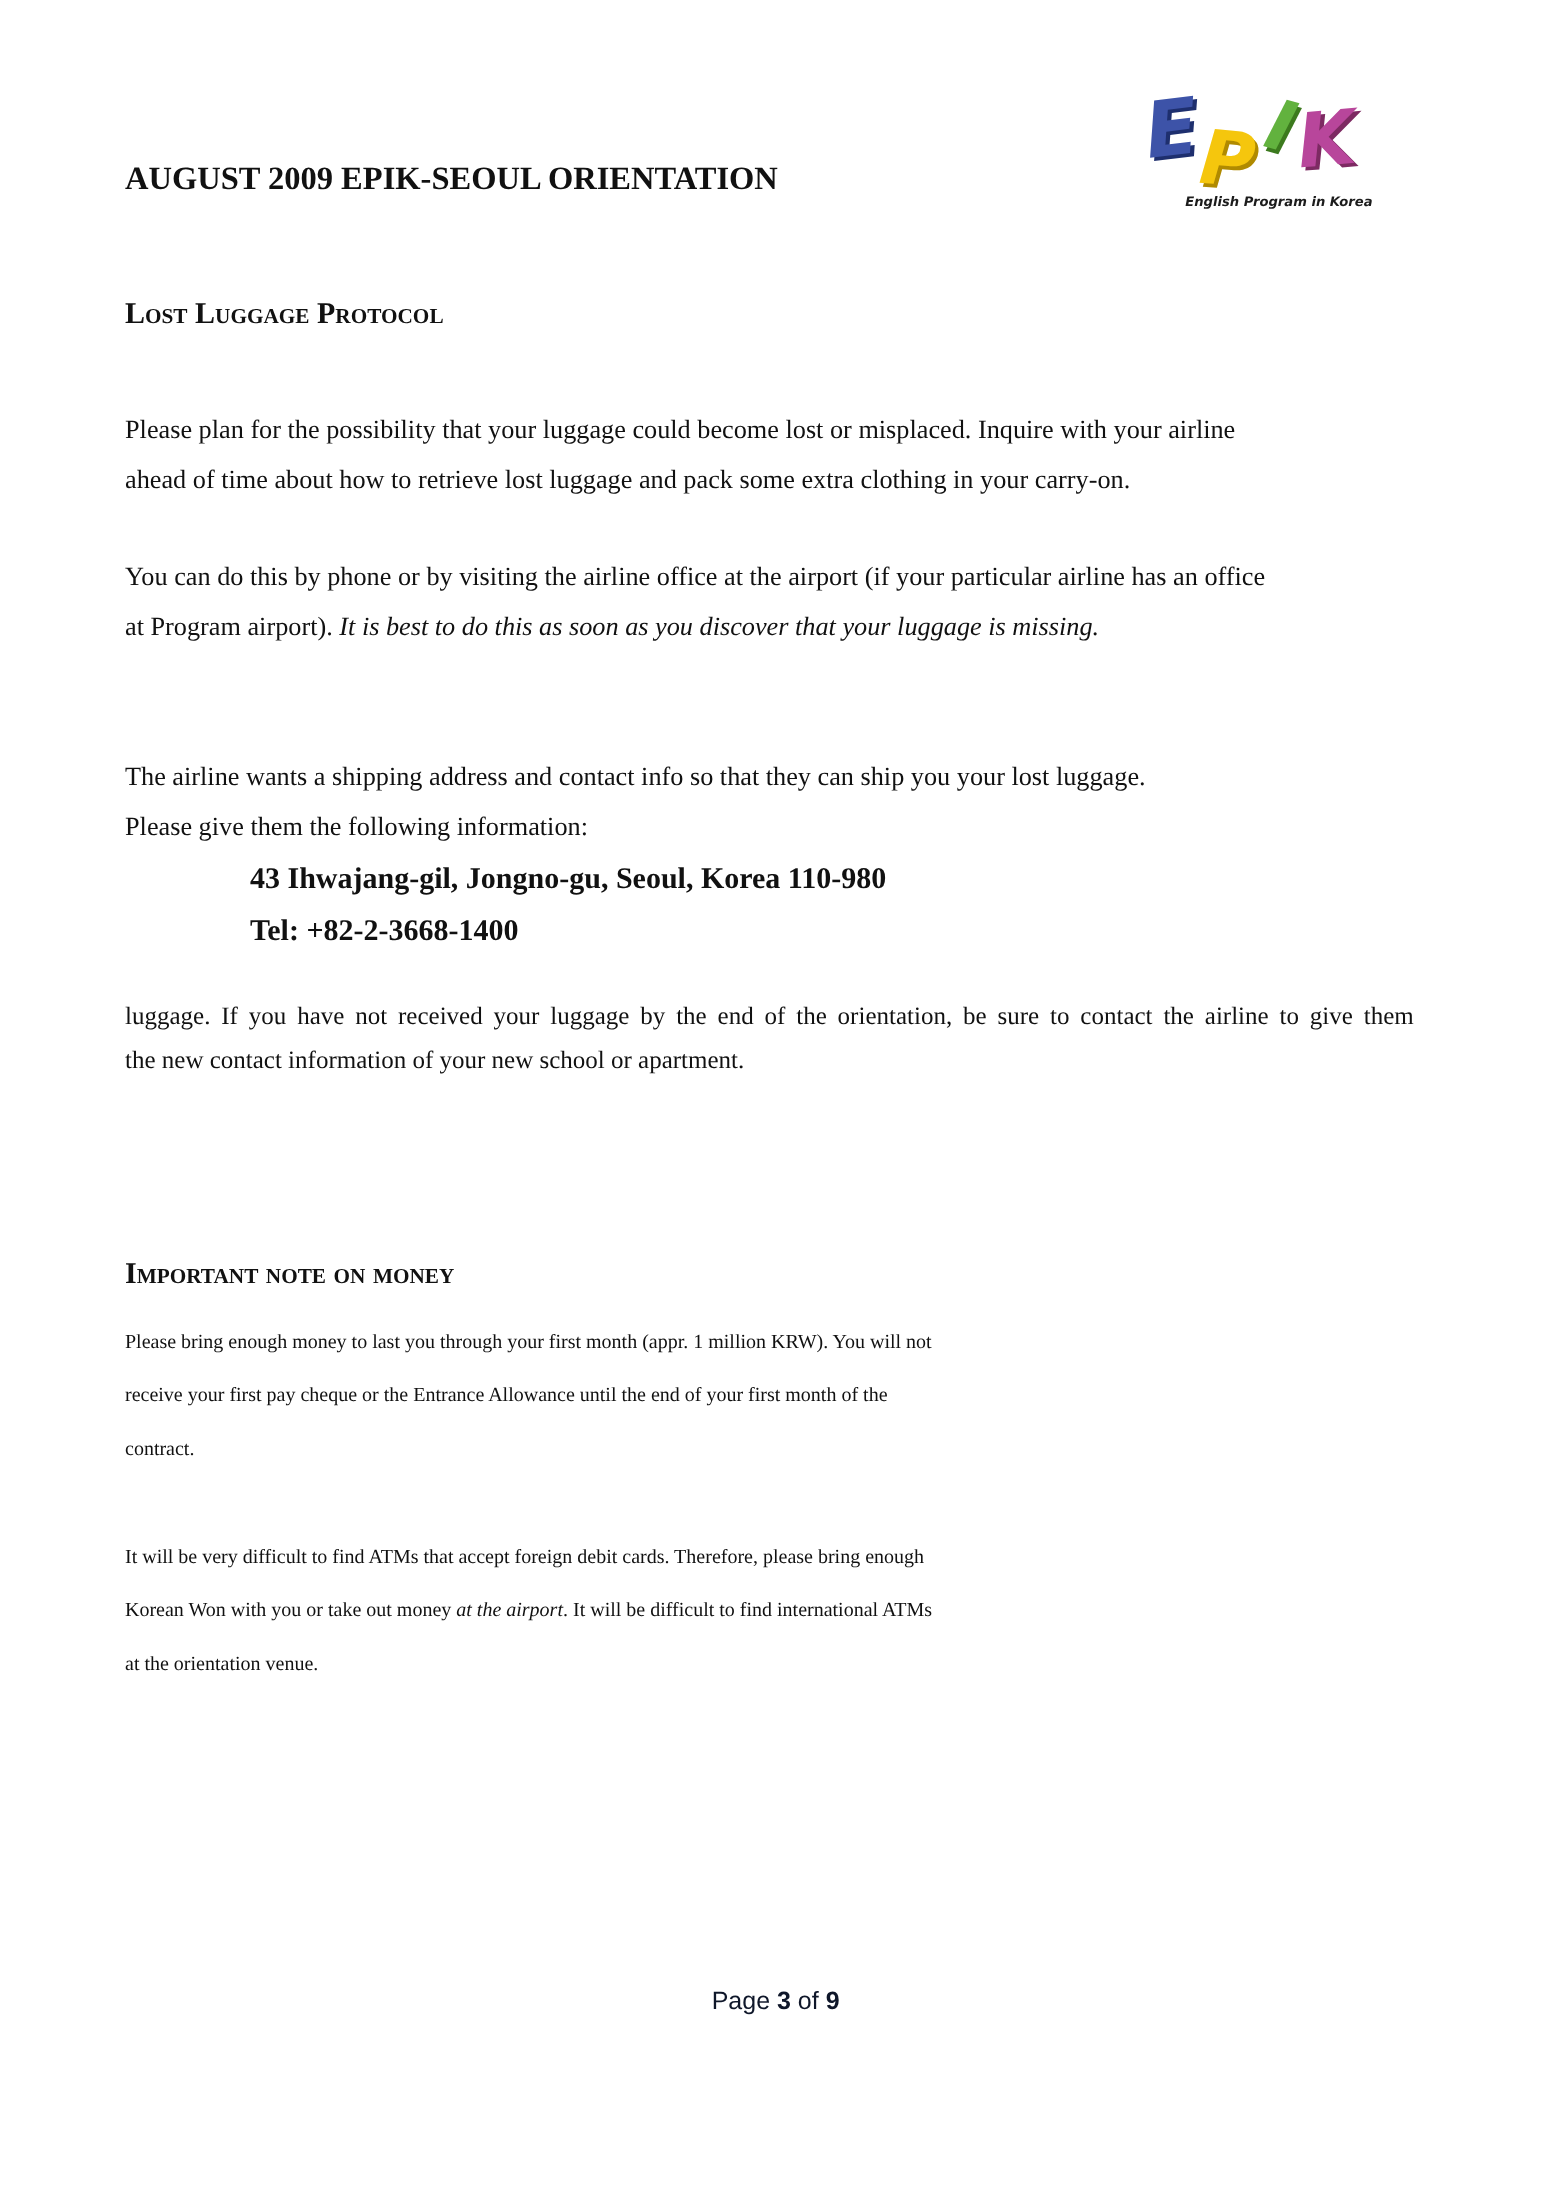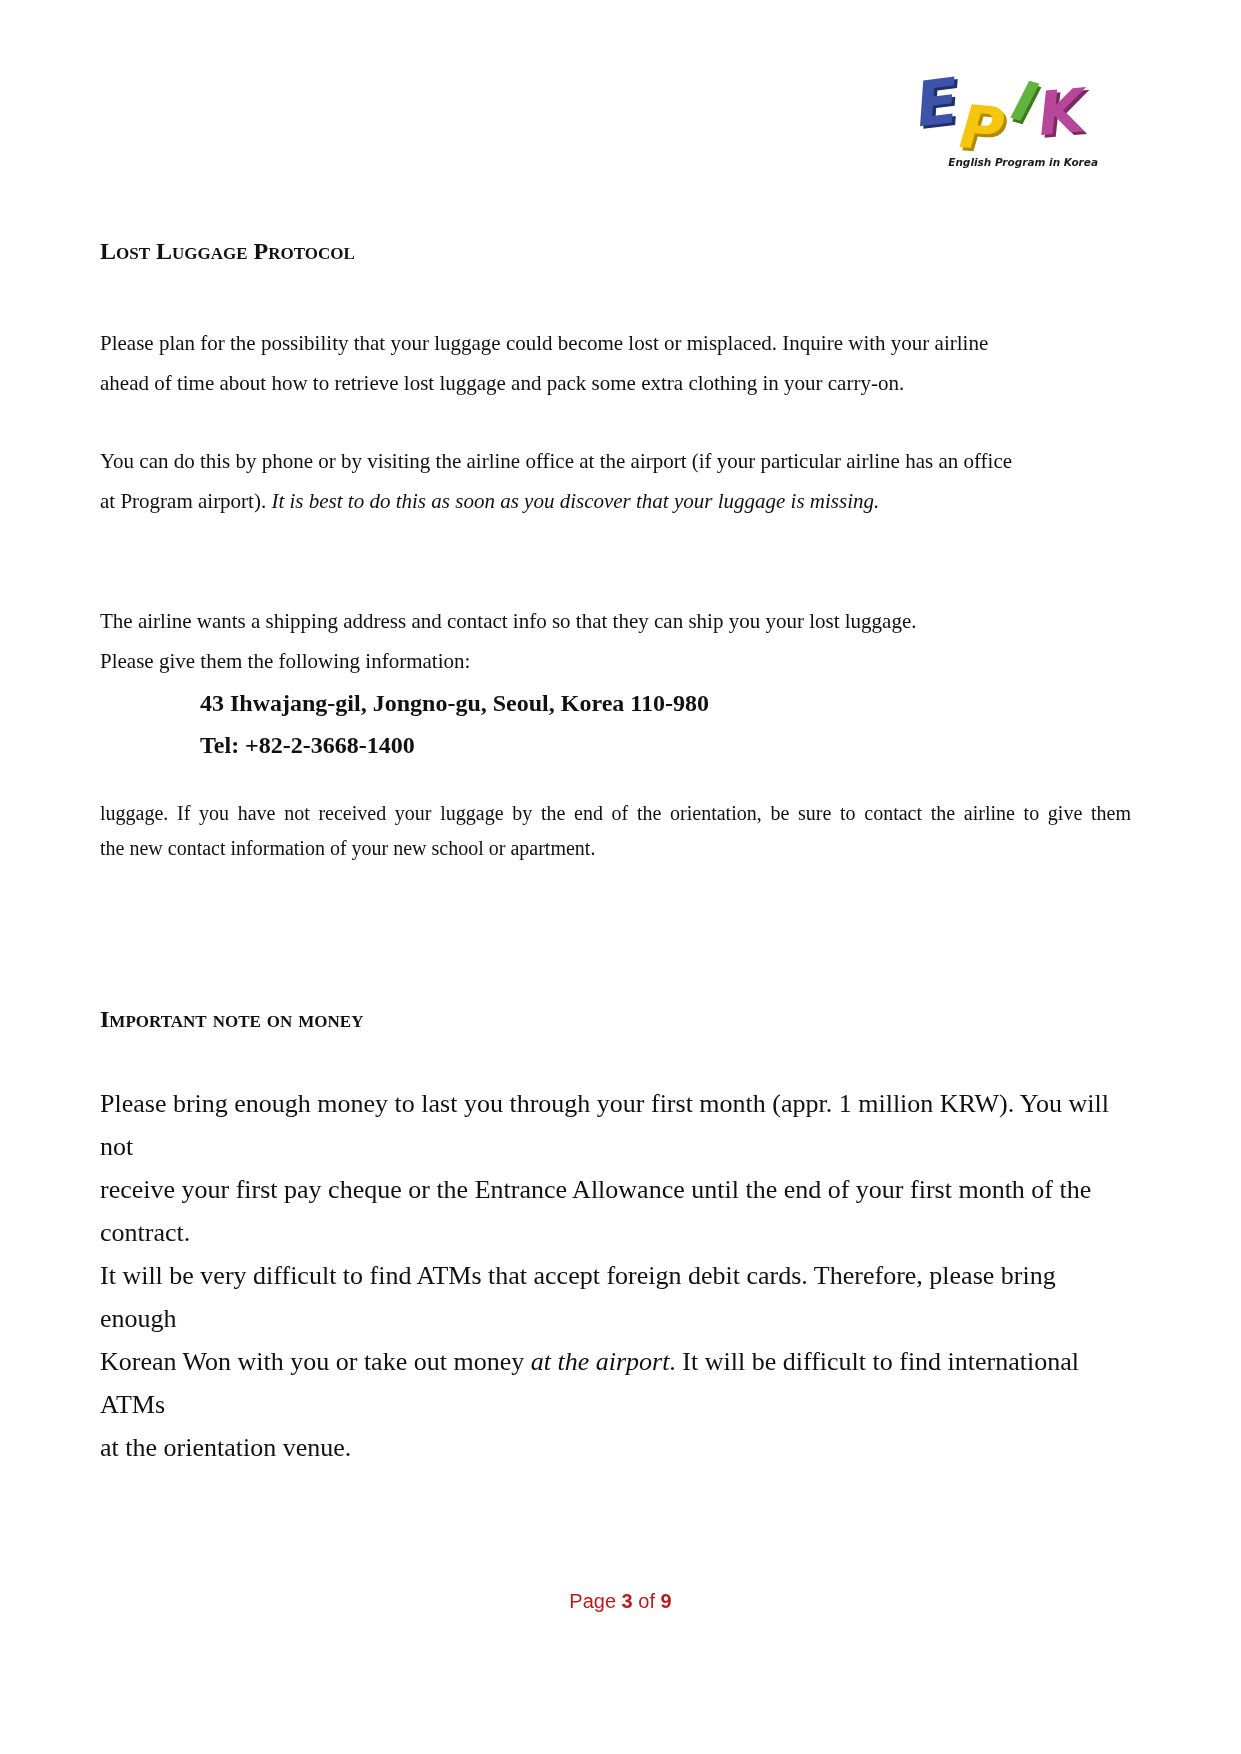--- a/index.html
+++ b/index.html
@@ -46,21 +46,21 @@
     font-size:24px; font-weight:bold;
     font-variant:small-caps;
     white-space:nowrap;
   }
   .h-luggage { top:238px; }
   .h-money   { top:1006px; }
 
   
   .para { left:100px; width:1031px; }
   .body-sm  { font-size:21px; line-height:40px;margin-top:37px; }
-  .body-lg  { font-size:26px; line-height:43px;margin-top:30px; }
+  .body-lg  { font-size:16px; line-height:43px; }
   .p1 { top:286px; }
   .p2 { top:404px; }
   .p3 { top:564px; }
   .p4 { top:1052px; }
   .p5 { top:1224px; }
 
   .address {
     left:200px; top:682px; width:900px;
     font-size:24px; font-weight:bold; line-height:42px;
   }
@@ -71,29 +71,30 @@
   }
   .note .just { text-align:justify; text-align-last:justify; }
 
   .it { font-style:italic; }
 
   
   .footer {
     left:0; top:1590px; width:1241px;
     text-align:center;
     font-family:"Liberation Sans", sans-serif;
-    font-size:20px; color:#b91c1c;
+    font-size:20px; color:#0f172a;
   }
   .footer .bold { font-weight:bold; }
 </style>
 </head>
 <body>
 
 <div class="page">
 
+  <div class="abs doc-title">AUGUST 2009 EPIK-SEOUL ORIENTATION</div>
 
   <div class="abs logo">
     <span class="logo-letter logo-e" style="color: rgb(61, 83, 168);">E</span>
     <span class="logo-letter logo-p" style="color: rgb(245, 198, 13);">P</span>
     <span class="logo-letter logo-i" style="color: rgb(98, 178, 62);">I</span>
     <span class="logo-letter logo-k" style="color: rgb(184, 70, 155);">K</span>
     <span class="logo-tagline">English Program in Korea</span>
   </div>
 
   <div class="abs section-heading h-luggage">Lost Luggage Protocol</div>

